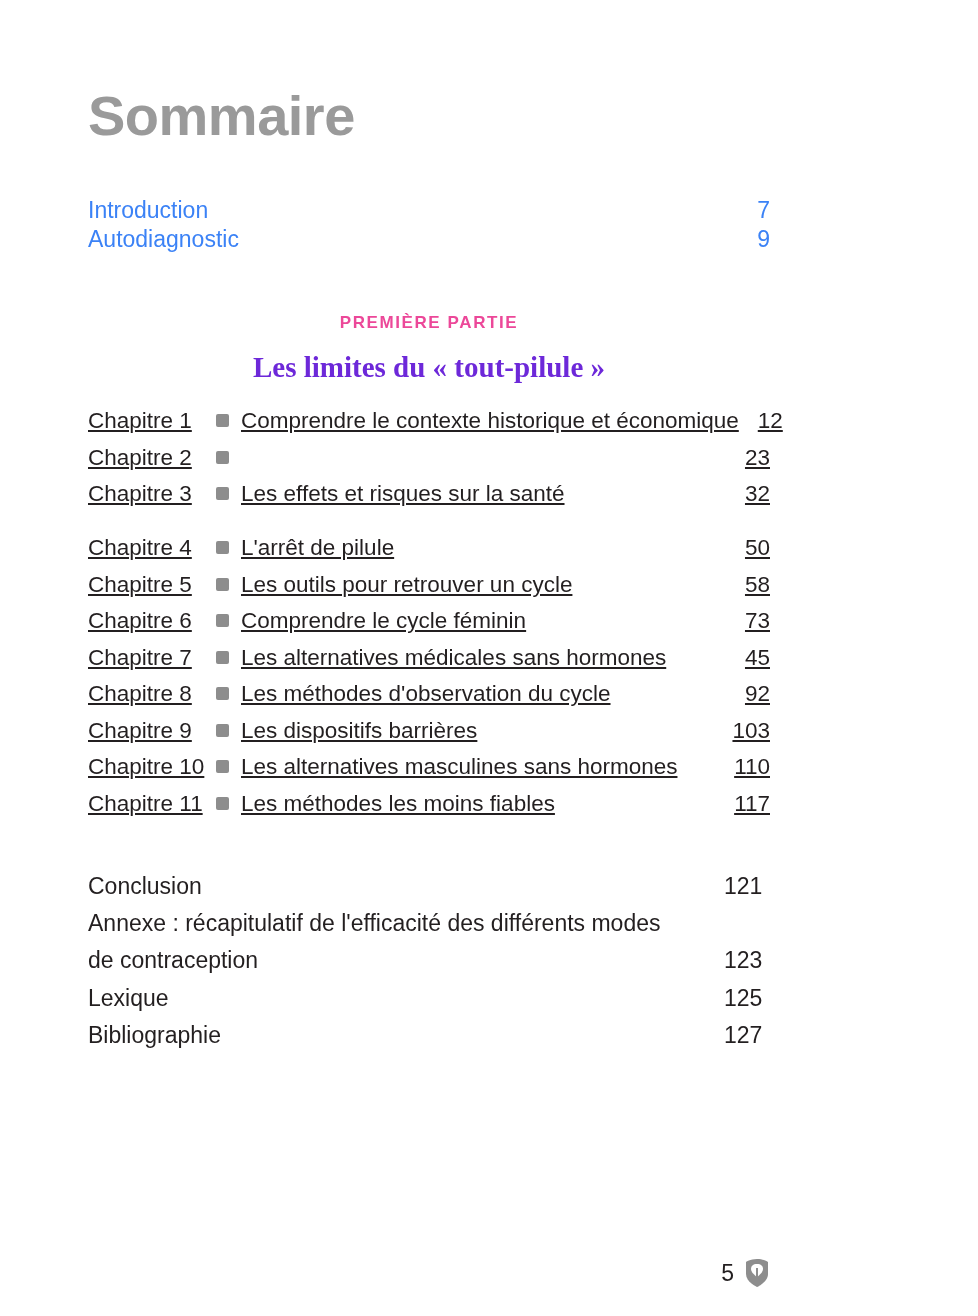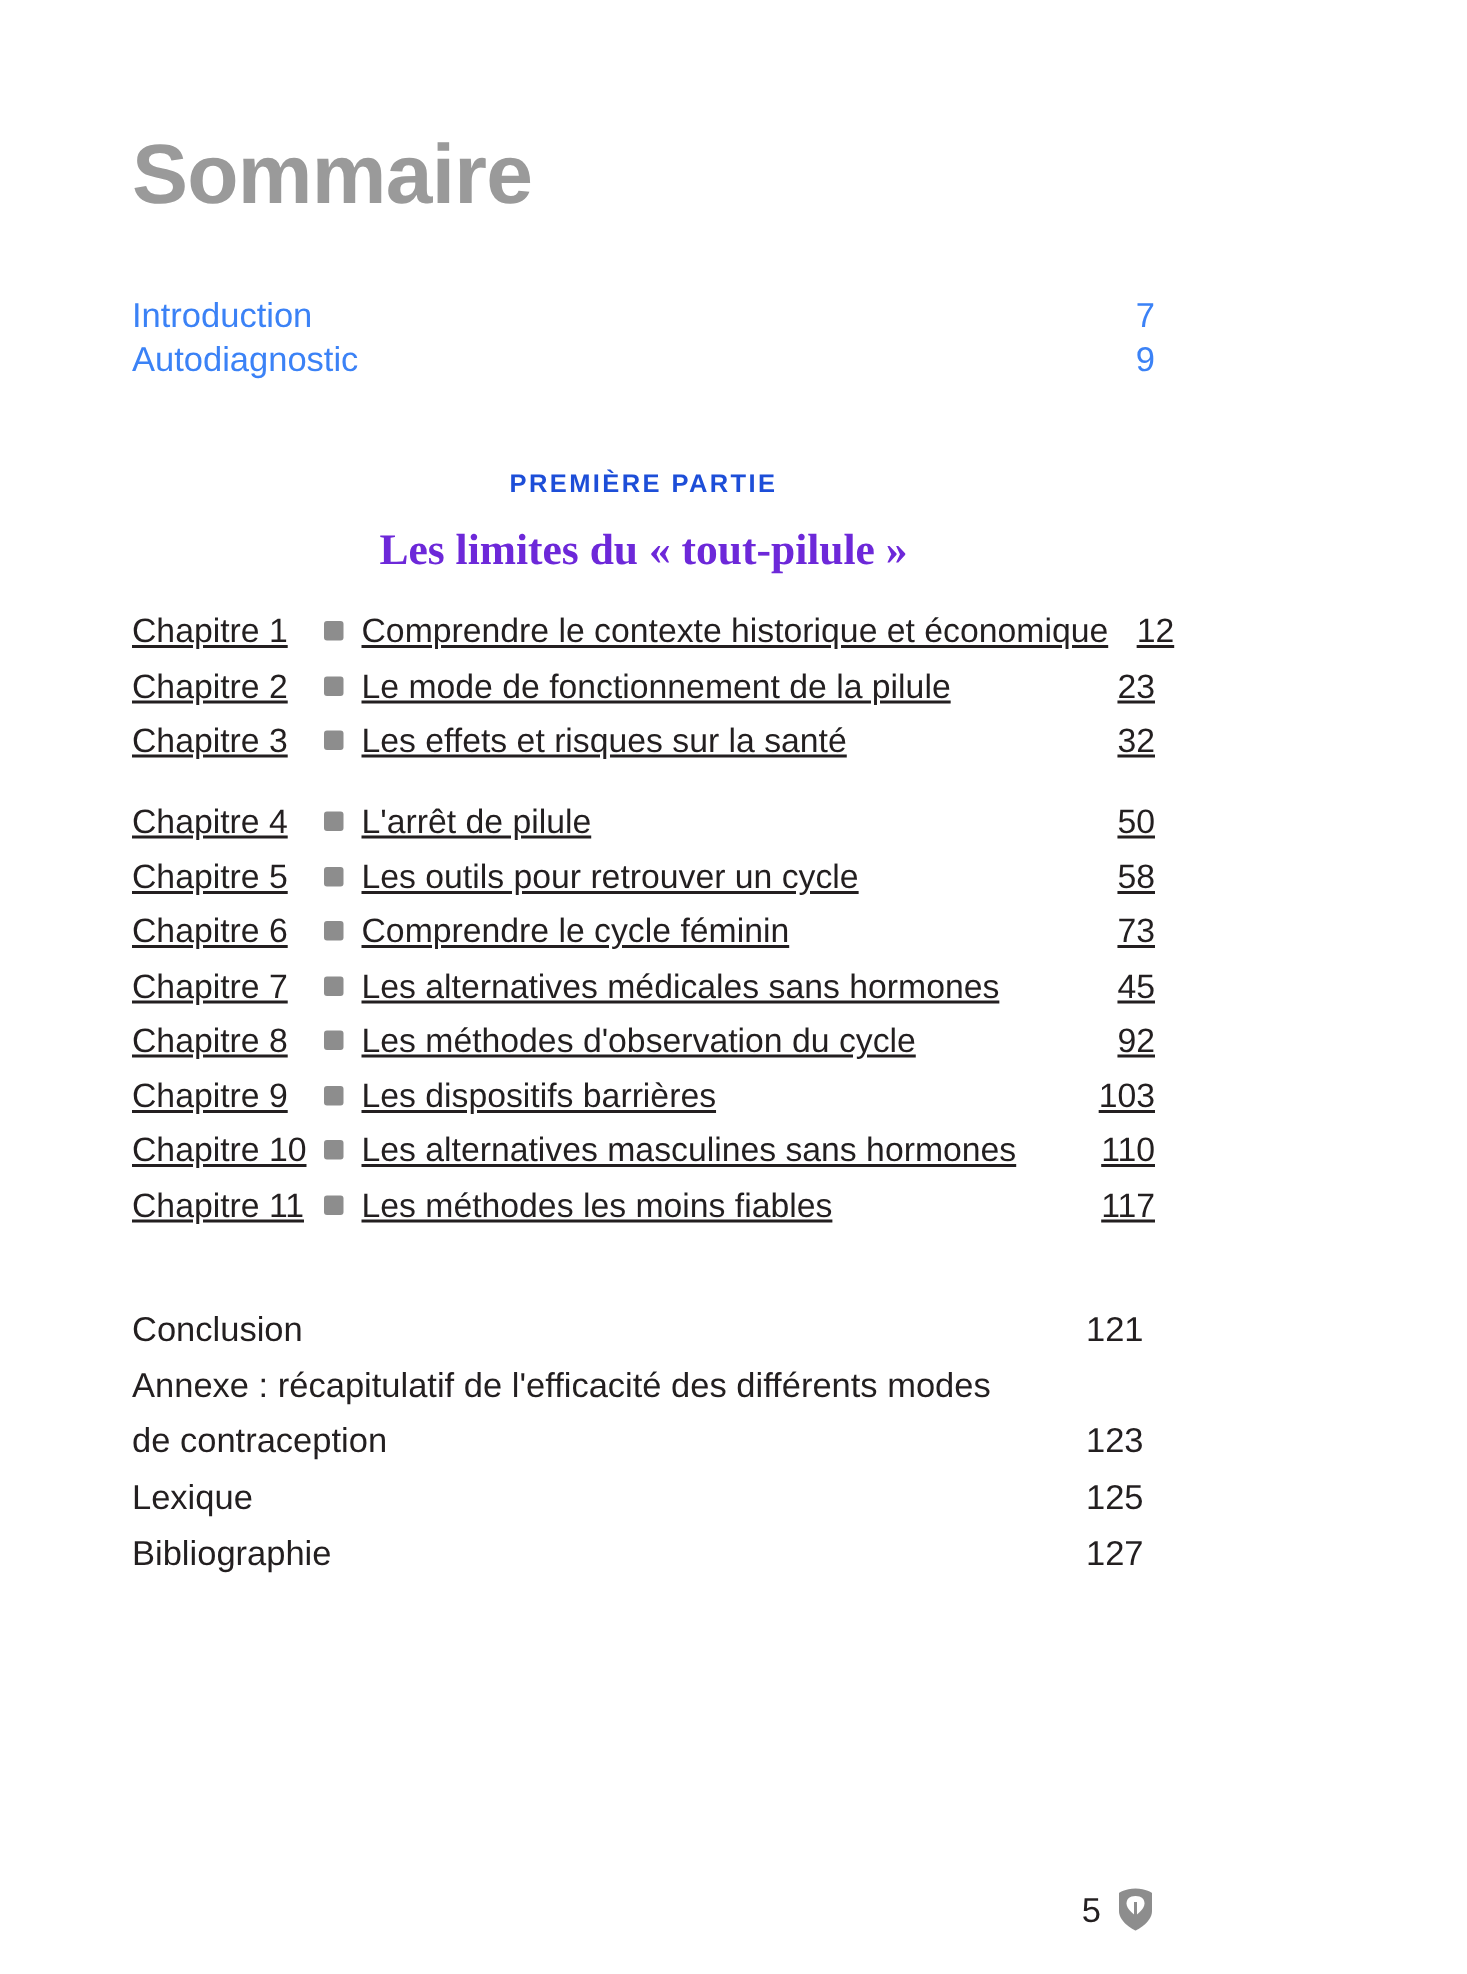--- a/index.html
+++ b/index.html
@@ -50,21 +50,21 @@
 
   
   .part {
     margin-top: 58px;
     text-align: center;
   }
   .part-kicker {
     font-size: 17px;
     font-weight: bold;
     letter-spacing: 1.6px;
-    color: #1d4ed8;
+    color: #ec4899;
     text-transform: uppercase;
   }
   .part-title {
     font-family: "Liberation Serif", serif;
     font-size: 29px;
     font-weight: bold;
     color: #6d28d9;
     margin-top: 16px;
     line-height: 1.25;
   }
@@ -166,21 +166,20 @@
     <div class="chap-row">
       <span class="chap-label">Chapitre 1</span>
       <span class="chap-bullet"></span>
       <span class="chap-title">Comprendre le contexte historique et économique</span>
       <span class="chap-filler"></span>
       <span class="chap-page">12</span>
     </div>
     <div class="chap-row">
       <span class="chap-label">Chapitre 2</span>
       <span class="chap-bullet"></span>
-      <span class="chap-title">Le mode de fonctionnement de la pilule</span>
       <span class="chap-filler"></span>
       <span class="chap-page">23</span>
     </div>
     <div class="chap-row">
       <span class="chap-label">Chapitre 3</span>
       <span class="chap-bullet"></span>
       <span class="chap-title">Les effets et risques sur la santé</span>
       <span class="chap-filler"></span>
       <span class="chap-page">32</span>
     </div>

